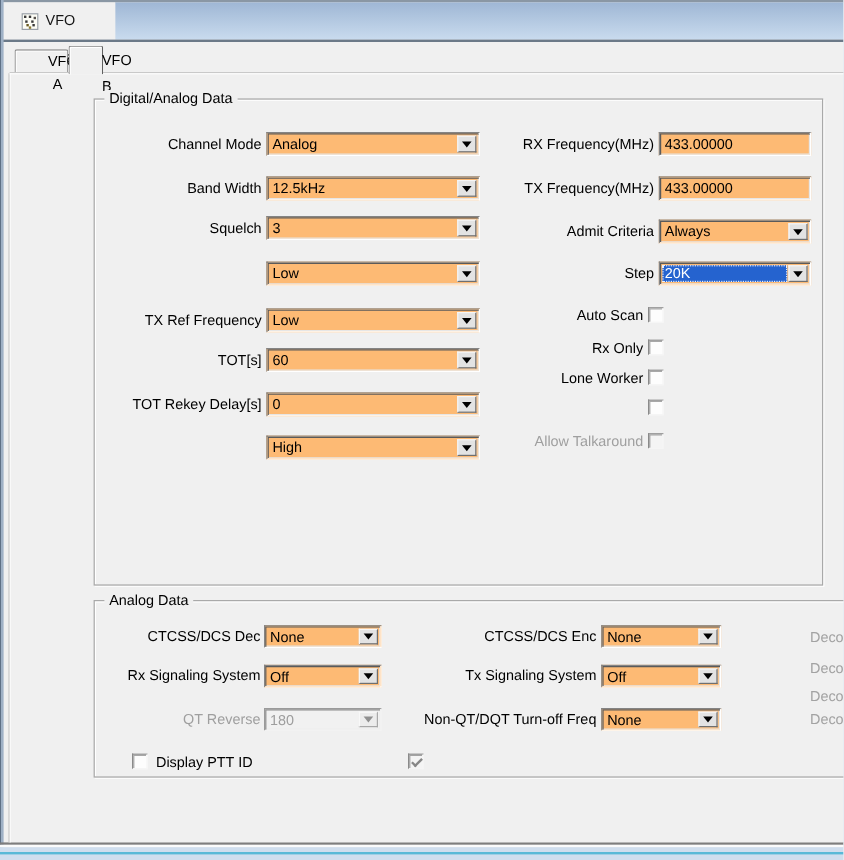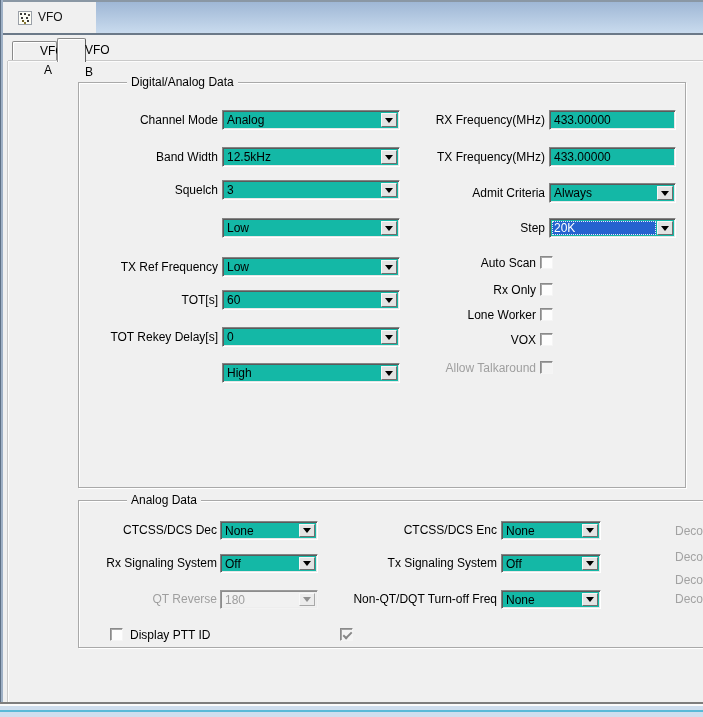--- a/index.html
+++ b/index.html
@@ -32,27 +32,27 @@
   .tab-b { left:57px; top:38px; width:28px; height:24px; line-height:22px; z-index:3;
     border-right-color:#5f5f5f; }
   .tab-panel { left:8px; top:61px; width:700px; height:641px;
     border-top:1px solid #fcfcfc; border-left:1px solid #fcfcfc;
     box-shadow:0 -1px 0 #c9c9c9, -1px 0 0 #c9c9c9; z-index:2; }
   
   .groupbox { border:1px solid #a9a9a9; box-shadow:1px 1px 0 #ffffff, inset 1px 1px 0 #ffffff; z-index:4; }
   .gb1 { left:78px; top:82px; width:608px; height:406px; }
   .gb2 { left:78px; top:500px; width:660px; height:148px; }
   .gb-title { position:absolute; left:8px; top:-8px; background:#f0f0f0; padding:0 4px;
-    line-height:15px; white-space:nowrap;margin-left:40px; }
+    line-height:15px; white-space:nowrap; }
   
   .flabel { text-align:right; line-height:20px; white-space:nowrap; z-index:5; }
   .flabel.small { line-height:19px; }
   .dis { color:#9f9f9f; }
   
-  .chrome { background:#14b8a6;
+  .chrome { background:#fdba74;
     border:1px solid; border-color:#848484 #ffffff #ffffff #848484;
     box-shadow:inset 1px 1px 0 #5a5a5a, inset -1px -1px 0 #e6e6e6; z-index:5; }
   .tfield { height:20px; }
   .tfield .val { position:absolute; left:4px; top:1px; right:2px; bottom:1px;
     display:flex; align-items:center; white-space:nowrap; overflow:hidden; }
   .combo { height:20px; }
   .combo.small { height:19px; }
   .combo .val { position:absolute; left:2px; top:2px; bottom:2px; right:19px;
     display:flex; align-items:center; padding-left:2px; white-space:nowrap; overflow:hidden; }
   .combo .val.sel { background:#2563cf; color:#fff; outline:1px dotted #e8eefb; outline-offset:-1px; }
@@ -197,21 +197,20 @@
 
   <span class="abs cblabel right" style="left:350px;top:256px;width:186px">Auto Scan</span>
   <span class="abs checkbox" style="left:540px;top:256px"></span>
 
   <span class="abs cblabel right" style="left:350px;top:283px;width:186px">Rx Only</span>
   <span class="abs checkbox" style="left:540px;top:283px"></span>
 
   <span class="abs cblabel right" style="left:350px;top:308px;width:186px">Lone Worker</span>
   <span class="abs checkbox" style="left:540px;top:308px"></span>
 
-  <span class="abs cblabel right" style="left:350px;top:333px;width:186px">VOX</span>
   <span class="abs checkbox" style="left:540px;top:333px"></span>
 
   <span class="abs cblabel right dis" style="left:350px;top:361px;width:186px">Allow Talkaround</span>
   <span class="abs checkbox off" style="left:540px;top:361px"></span>
 
   <div class="abs groupbox gb2">
     <span class="gb-title">Analog Data</span>
   </div>
 
   <span class="abs flabel small" style="left:40px;top:521px;width:177px">CTCSS/DCS Dec</span>

